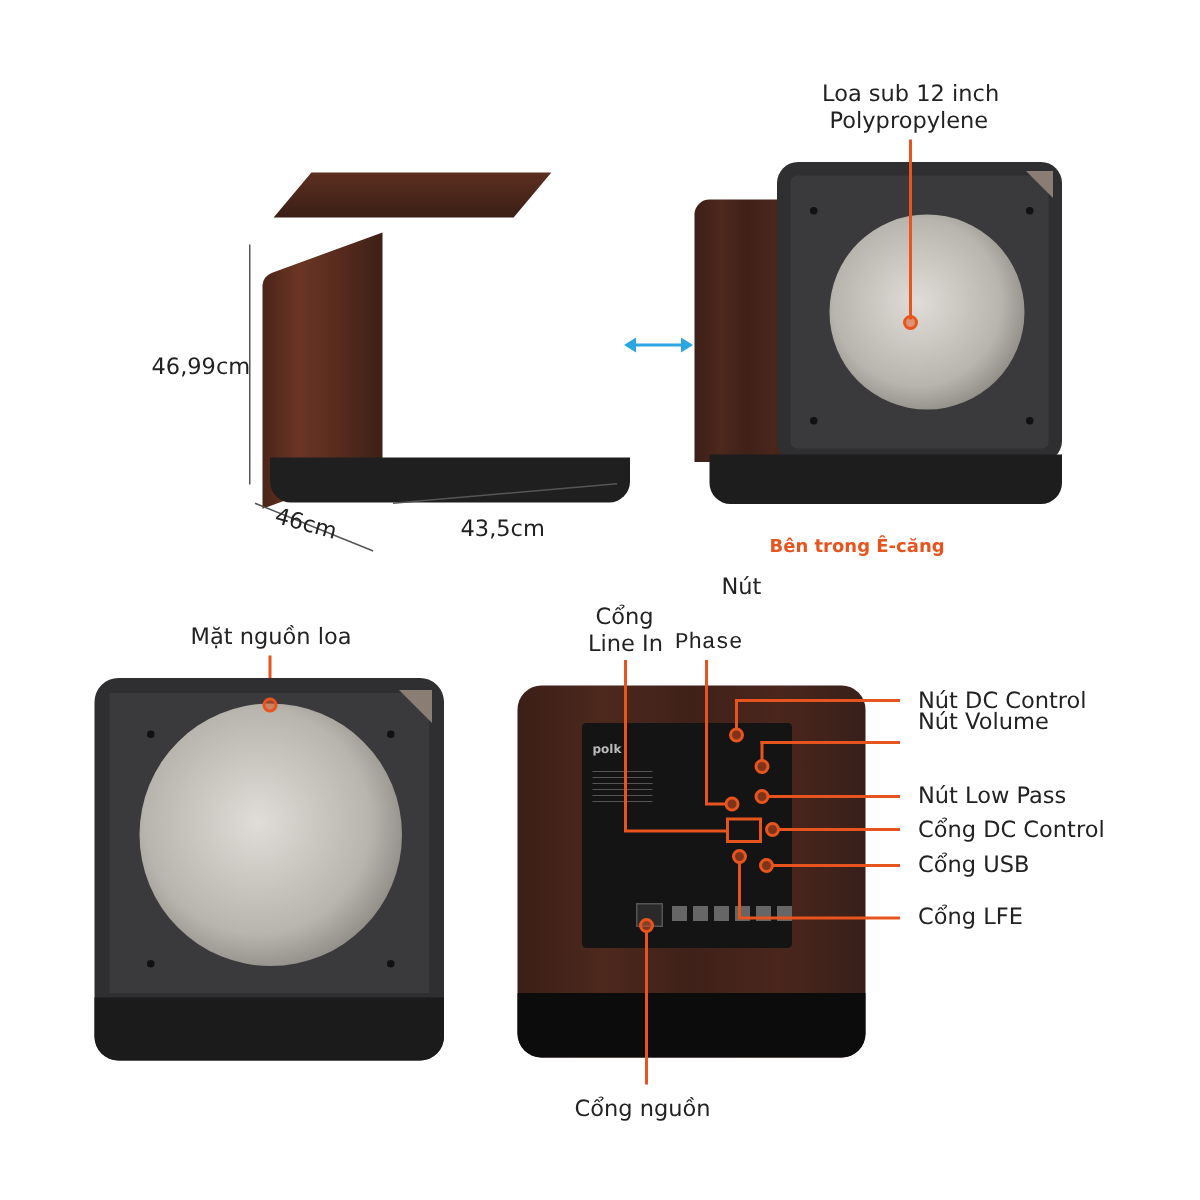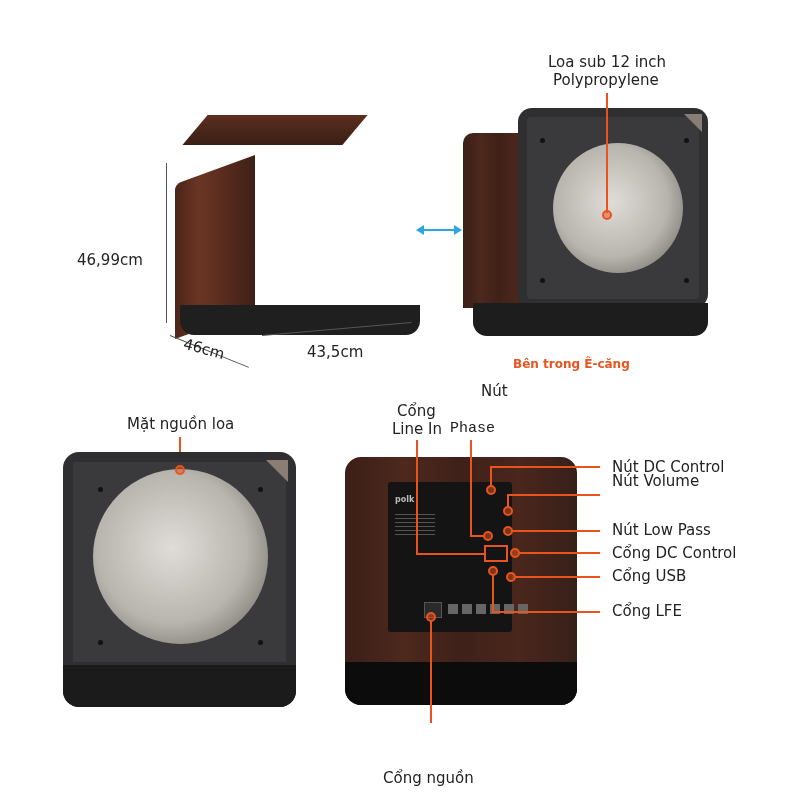--- a/index.html
+++ b/index.html
@@ -22,21 +22,21 @@
 
   <div class="abs wood" style="left:0;top:45px;width:80px;height:155px;transform:skewY(-20deg);transform-origin:right top;border-radius:6px 0 0 0;"></div>
 
   <div class="abs" style="left:20px;top:5px;width:160px;height:30px;background:linear-gradient(#5c2f20,#3a1e15);transform:skewX(-40deg);"></div>
 
 
   <div class="abs" style="left:5px;top:195px;width:240px;height:30px;background:#1f1f1f;border-radius:0 0 14px 14px;"></div>
 </div>
 
 <div class="gray" style="left:166px;top:163px;width:1px;height:160px;"></div>
-<div class="lbl" style="left:77px;top:235px;margin-top:16px;">46,99cm</div>
+<div class="lbl" style="left:101px;top:235px;">46,99cm</div>
 <div class="gray" style="left:170px;top:335px;width:85px;height:1px;transform:rotate(22deg);transform-origin:left center;"></div>
 <div class="lbl" style="left:183px;top:340px;transform:rotate(15deg);">46cm</div>
 <div class="gray" style="left:262px;top:335px;width:150px;height:1px;transform:rotate(-5deg);transform-origin:left center;"></div>
 <div class="lbl" style="left:307px;top:343px;">43,5cm</div>
 
 <div class="abs" style="left:420px;top:229px;width:36px;height:2px;background:#2aa6e0;"></div>
 <div class="abs" style="left:416px;top:225px;width:0;height:0;border-top:5px solid transparent;border-bottom:5px solid transparent;border-right:8px solid #2aa6e0;"></div>
 <div class="abs" style="left:454px;top:225px;width:0;height:0;border-top:5px solid transparent;border-bottom:5px solid transparent;border-left:8px solid #2aa6e0;"></div>
 
 <div class="lbl" style="left:548px;top:53px;">Loa sub 12 inch</div>
@@ -74,21 +74,21 @@
   <div class="abs" style="left:0;top:213px;width:233px;height:42px;background:#1b1b1b;border-radius:0 0 16px 16px;"></div>
 </div>
 <div class="dot" style="left:175px;top:465px;"></div>
 
 <div class="lbl" style="left:397px;top:402px;">Cổng</div>
 <div class="lbl" style="left:392px;top:420px;">Line In</div>
 <div class="lbl" style="left:457px;top:382px;margin-left:24px;">Nút</div>
 <div class="lbl" style="left:450px;top:420px;font-family:Liberation Mono, monospace;">Phase</div>
 
 <div class="abs woodv" style="left:345px;top:457px;width:232px;height:248px;border-radius:16px;">
-  <div class="abs" style="left:43px;top:25px;width:124px;height:150px;background:#141414;border-radius:3px;">
+  <div class="abs" style="left:43px;top:25px;width:140px;height:150px;background:#141414;border-radius:3px;">
     <div class="abs" style="left:7px;top:13px;font-size:8px;font-weight:bold;color:#bbb;">polk</div>
     <div class="abs" style="left:7px;top:32px;width:40px;height:22px;background:repeating-linear-gradient(#555 0 1px,transparent 1px 4px);"></div>
     <div class="abs" style="left:36px;top:120px;width:16px;height:14px;background:#2a2a2a;border:1px solid #555;"></div>
     <div class="abs" style="left:60px;top:122px;width:80px;height:10px;background:repeating-linear-gradient(90deg,#666 0 10px,transparent 10px 14px);"></div>
   </div>
   <div class="abs" style="left:0;top:205px;width:232px;height:43px;background:#0c0c0c;border-radius:0 0 16px 16px;"></div>
 </div>
 
 <div class="ol" style="left:416px;top:440px;width:2px;height:114px;"></div>
 <div class="ol" style="left:416px;top:553px;width:68px;height:2px;"></div>
@@ -120,13 +120,13 @@
 <div class="dot" style="left:506px;top:572px;"></div>
 <div class="lbl" style="left:612px;top:567px;">Cổng USB</div>
 
 <div class="ol" style="left:492px;top:574px;width:2px;height:38px;"></div>
 <div class="ol" style="left:492px;top:611px;width:108px;height:2px;"></div>
 <div class="dot" style="left:488px;top:566px;"></div>
 <div class="lbl" style="left:612px;top:602px;">Cổng LFE</div>
 
 <div class="dot" style="left:426px;top:612px;"></div>
 <div class="ol" style="left:430px;top:620px;width:2px;height:103px;"></div>
-<div class="lbl" style="left:383px;top:730px;margin-top:39px;">Cổng nguồn</div>
+<div class="lbl" style="left:383px;top:730px;">Cổng nguồn</div>
 
 </body></html>

